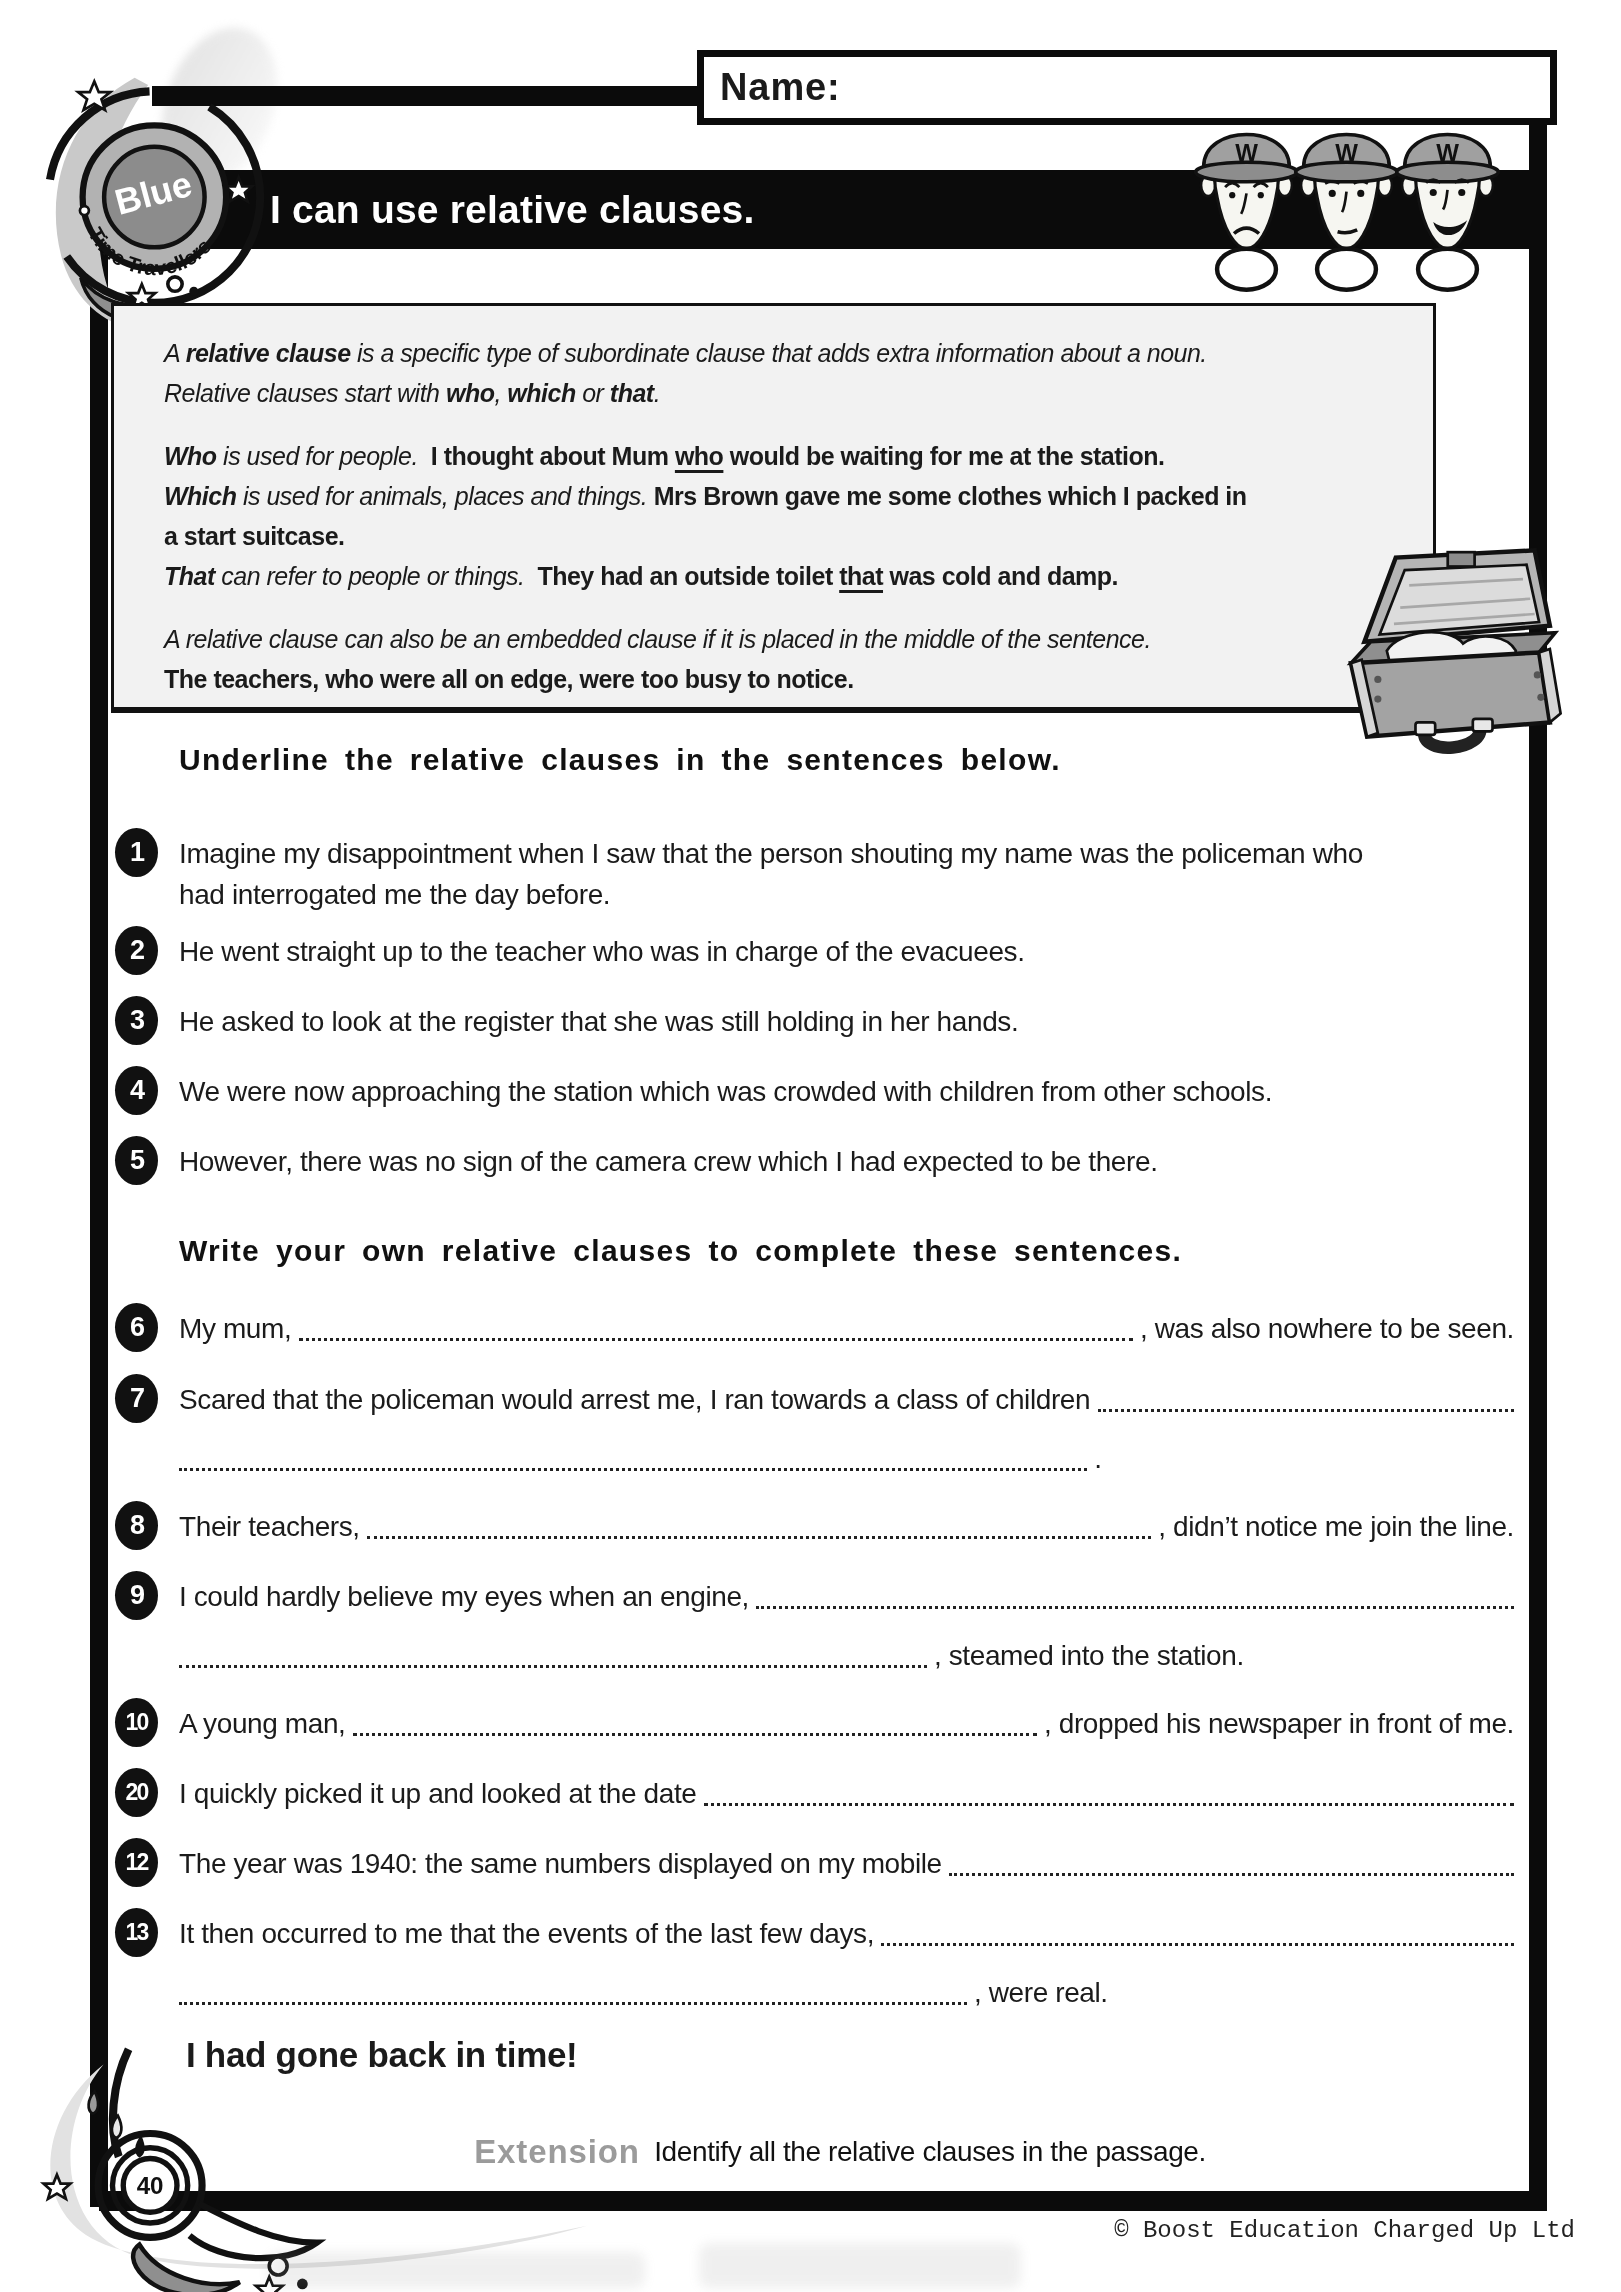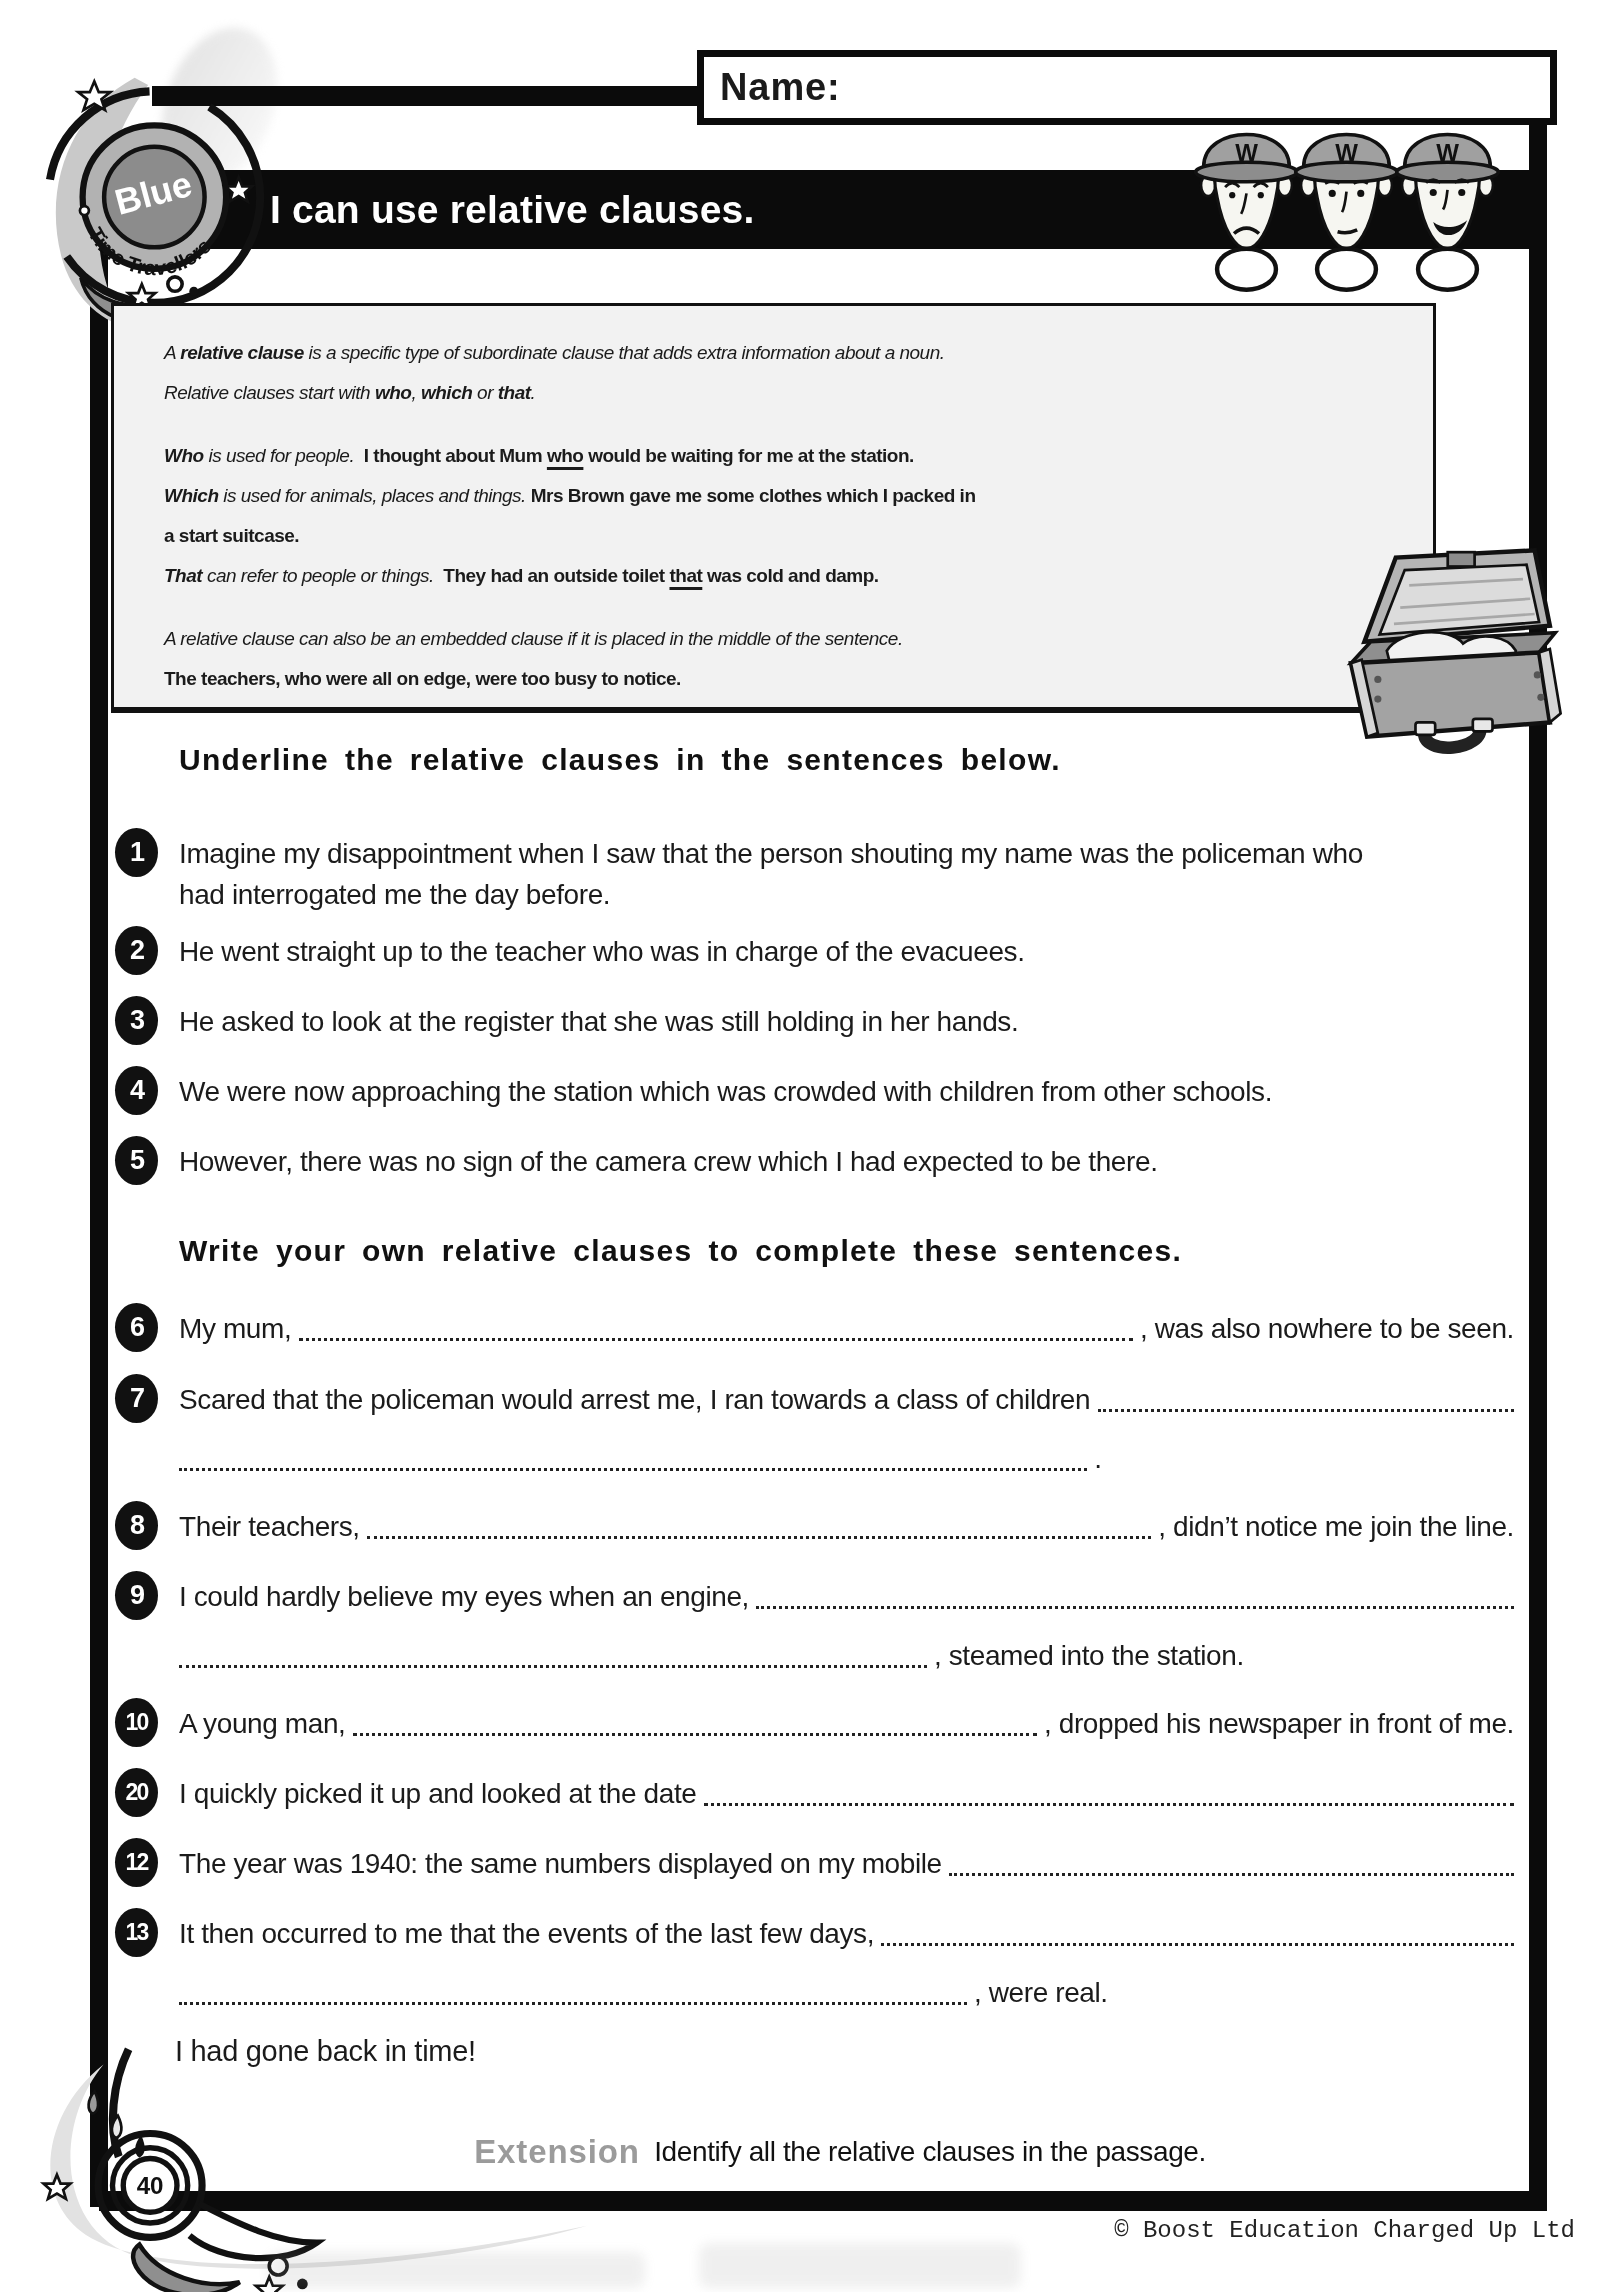--- a/index.html
+++ b/index.html
@@ -19,40 +19,40 @@
   .title-bar{position:absolute;left:134px;top:170px;width:1412px;height:79px;background:#0b0b0b;
              display:flex;align-items:center;}
   .title-text{color:#fff;font-size:39px;font-weight:bold;padding-left:136px;letter-spacing:0.2px;}
   
   .soldier{position:absolute;top:100px;width:107px;height:193px;}
   
   .info-box{position:absolute;left:111px;top:303px;width:1325px;height:410px;background:#f2f2f2;
             border:3.6px solid #111;border-bottom-width:6.3px;box-sizing:border-box;
             padding:27px 36px 18px 50px;}
   .info-box .para{margin-bottom:23px;}
-  .info-line{display:block;white-space:pre;font-size:19px;line-height:40px;letter-spacing:-0.5px;}
+  .info-line{display:block;white-space:pre;font-size:25px;line-height:40px;letter-spacing:-0.5px;}
   .i{font-style:italic}
   .b{font-weight:bold}
   .bi{font-weight:bold;font-style:italic}
   .bu{font-weight:bold;text-decoration:underline;text-underline-offset:4.5px;text-decoration-thickness:2.7px;}
   
   .heading{position:absolute;left:179px;font-size:30px;font-weight:bold;letter-spacing:1.3px;
            word-spacing:6.3px;color:#111;white-space:pre;}
   .q-row{position:absolute;left:115px;width:1399px;}
   .q-badge{position:absolute;left:0;top:-5.4px;width:43px;height:49px;border-radius:50%;background:#111;
            color:#fff;font-weight:bold;font-size:27px;display:flex;align-items:center;justify-content:center;
            letter-spacing:-1.8px;}
   .q-badge.two{font-size:23px;}
   .q-text{margin-left:64px;}
   .q-line{display:flex;align-items:flex-end;font-size:28px;line-height:41px;letter-spacing:-0.4px;}
   .q-line.gap{margin-top:18px;}
   .q-line span.t{white-space:pre;}
   .dots{flex:1 1 auto;min-width:36px;border-bottom:3.6px dotted #222;margin-bottom:8px;height:0.9px;}
   .dots.fixed{flex:0 0 auto;}
-  .closing{position:absolute;left:175px;font-size:29px;font-weight:normal;letter-spacing:-0.3px;}
+  .closing{position:absolute;left:186px;font-size:35px;font-weight:bold;letter-spacing:-0.3px;}
   
   .extension-line{position:absolute;left:134px;top:2133px;width:1412px;text-align:center;white-space:pre;}
   .extension-label{color:#9b9b9b;font-size:33px;font-weight:bold;letter-spacing:0.9px;vertical-align:middle;}
   .extension-text{color:#111;font-size:28px;letter-spacing:-0.4px;vertical-align:middle;margin-left:14.3px;}
   .copyright{position:absolute;right:47px;top:2217px;font-family:Liberation Mono, monospace;
              font-size:24px;color:#222;}
   
   .smear{position:absolute;left:166px;top:25px;width:107px;height:161px;opacity:.4;filter:blur(4.5px);
          background:linear-gradient(100deg,#bbb,#eee);transform:rotate(20deg);border-radius:50%;}
   .bleed{position:absolute;opacity:.15;filter:blur(5.4px);background:#9a9a9a;border-radius:10.7px;}

